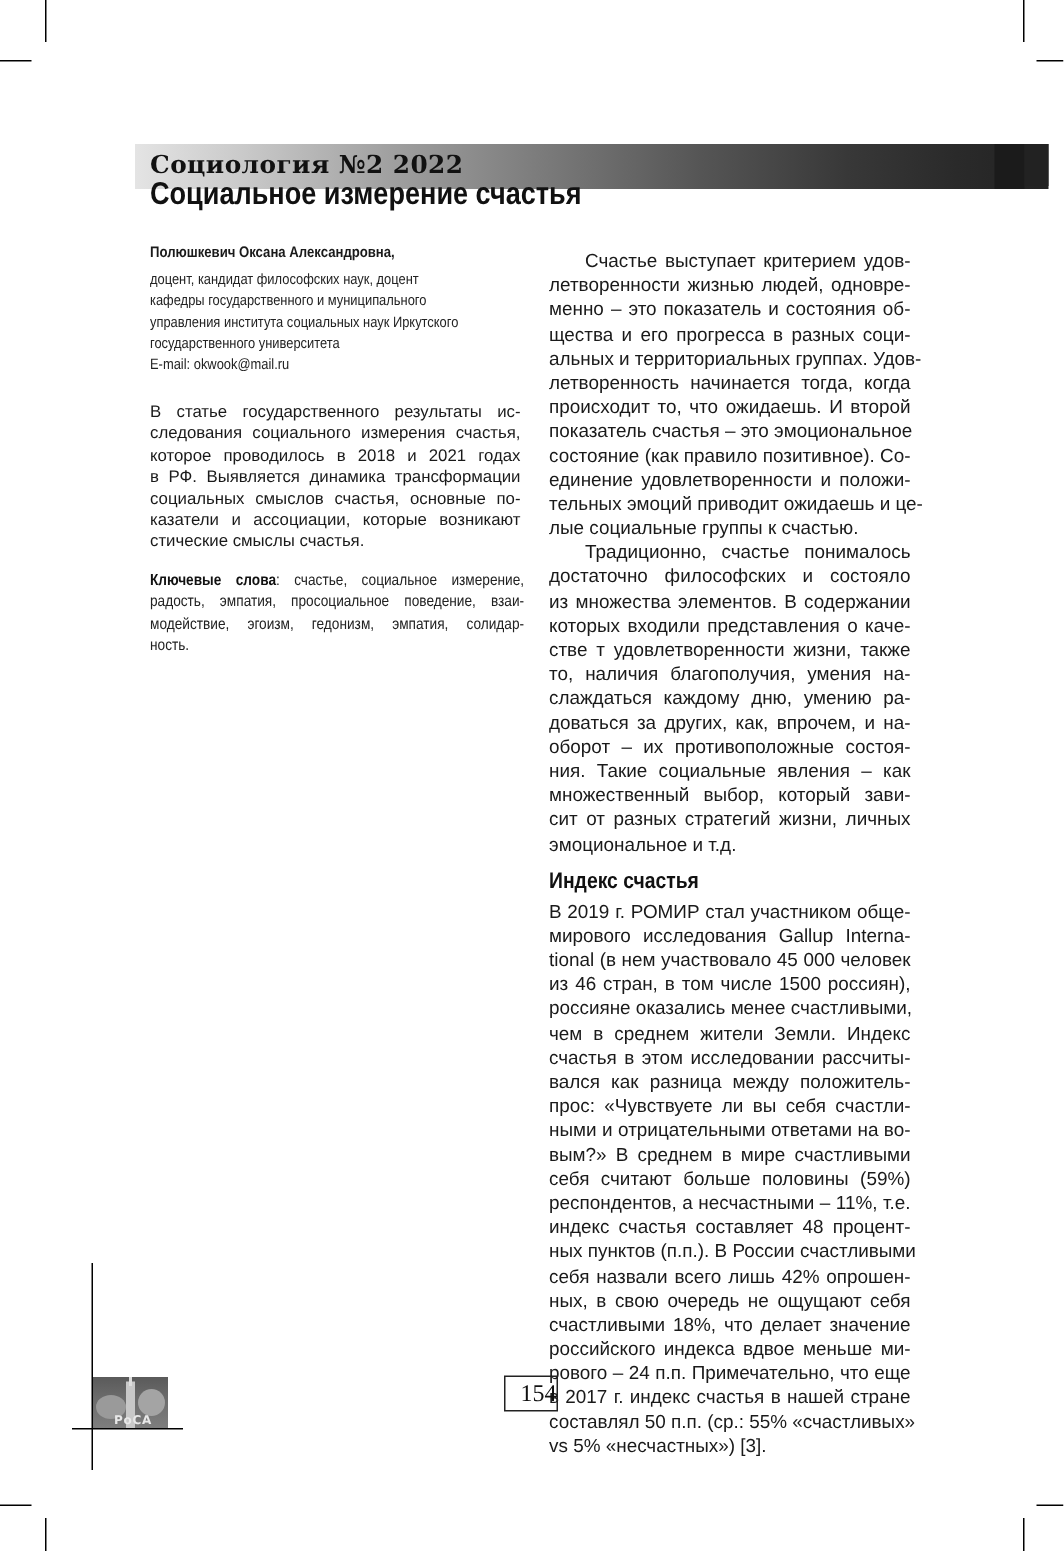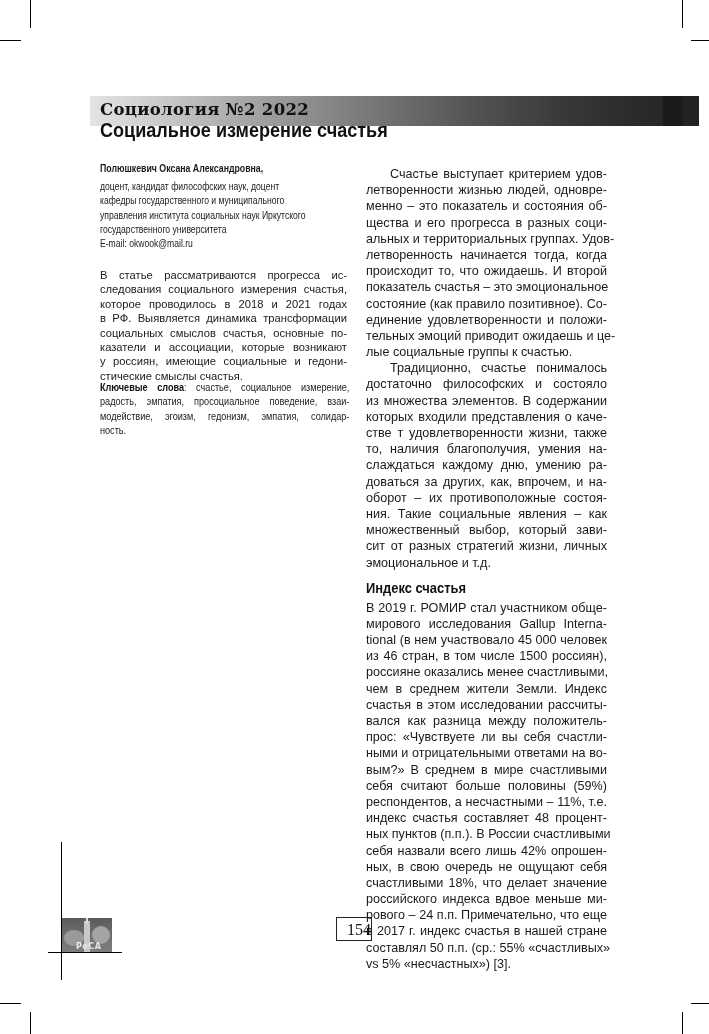--- a/index.html
+++ b/index.html
@@ -84,27 +84,26 @@
 <div class="left-col">
   <div class="author-name">Полюшкевич Оксана Александровна,</div>
   <div class="author-line">доцент, кандидат философских наук, доцент</div>
   <div class="author-line">кафедры государственного и муниципального</div>
   <div class="author-line">управления института социальных наук Иркутского</div>
   <div class="author-line">государственного университета</div>
   <div class="author-line">E-mail: okwook@mail.ru</div>
 </div>
 
 <div class="abstract">
-  <span class="ln">В статье рассматриваются прогресса ис-</span>
+  <span class="ln">В статье государственного результаты ис-</span>
   <span class="ln">следования социального измерения счастья,</span>
   <span class="ln">которое проводилось в 2018 и 2021 годах</span>
   <span class="ln">в РФ. Выявляется динамика трансформации</span>
   <span class="ln">социальных смыслов счастья, основные по-</span>
   <span class="ln">казатели и ассоциации, которые возникают</span>
-  <span class="ln">у россиян, имеющие социальные и гедони-</span>
   <span class="ln last">стические смыслы счастья.</span>
 </div>
 
 <div class="keywords">
   <span class="ln"><span class="kw-label">Ключевые слова</span><span>: счастье, социальное измерение,</span></span>
   <span class="ln">радость, эмпатия, просоциальное поведение, взаи-</span>
   <span class="ln">модействие, эгоизм, гедонизм, эмпатия, солидар-</span>
   <span class="ln last">ность.</span>
 </div>
 

